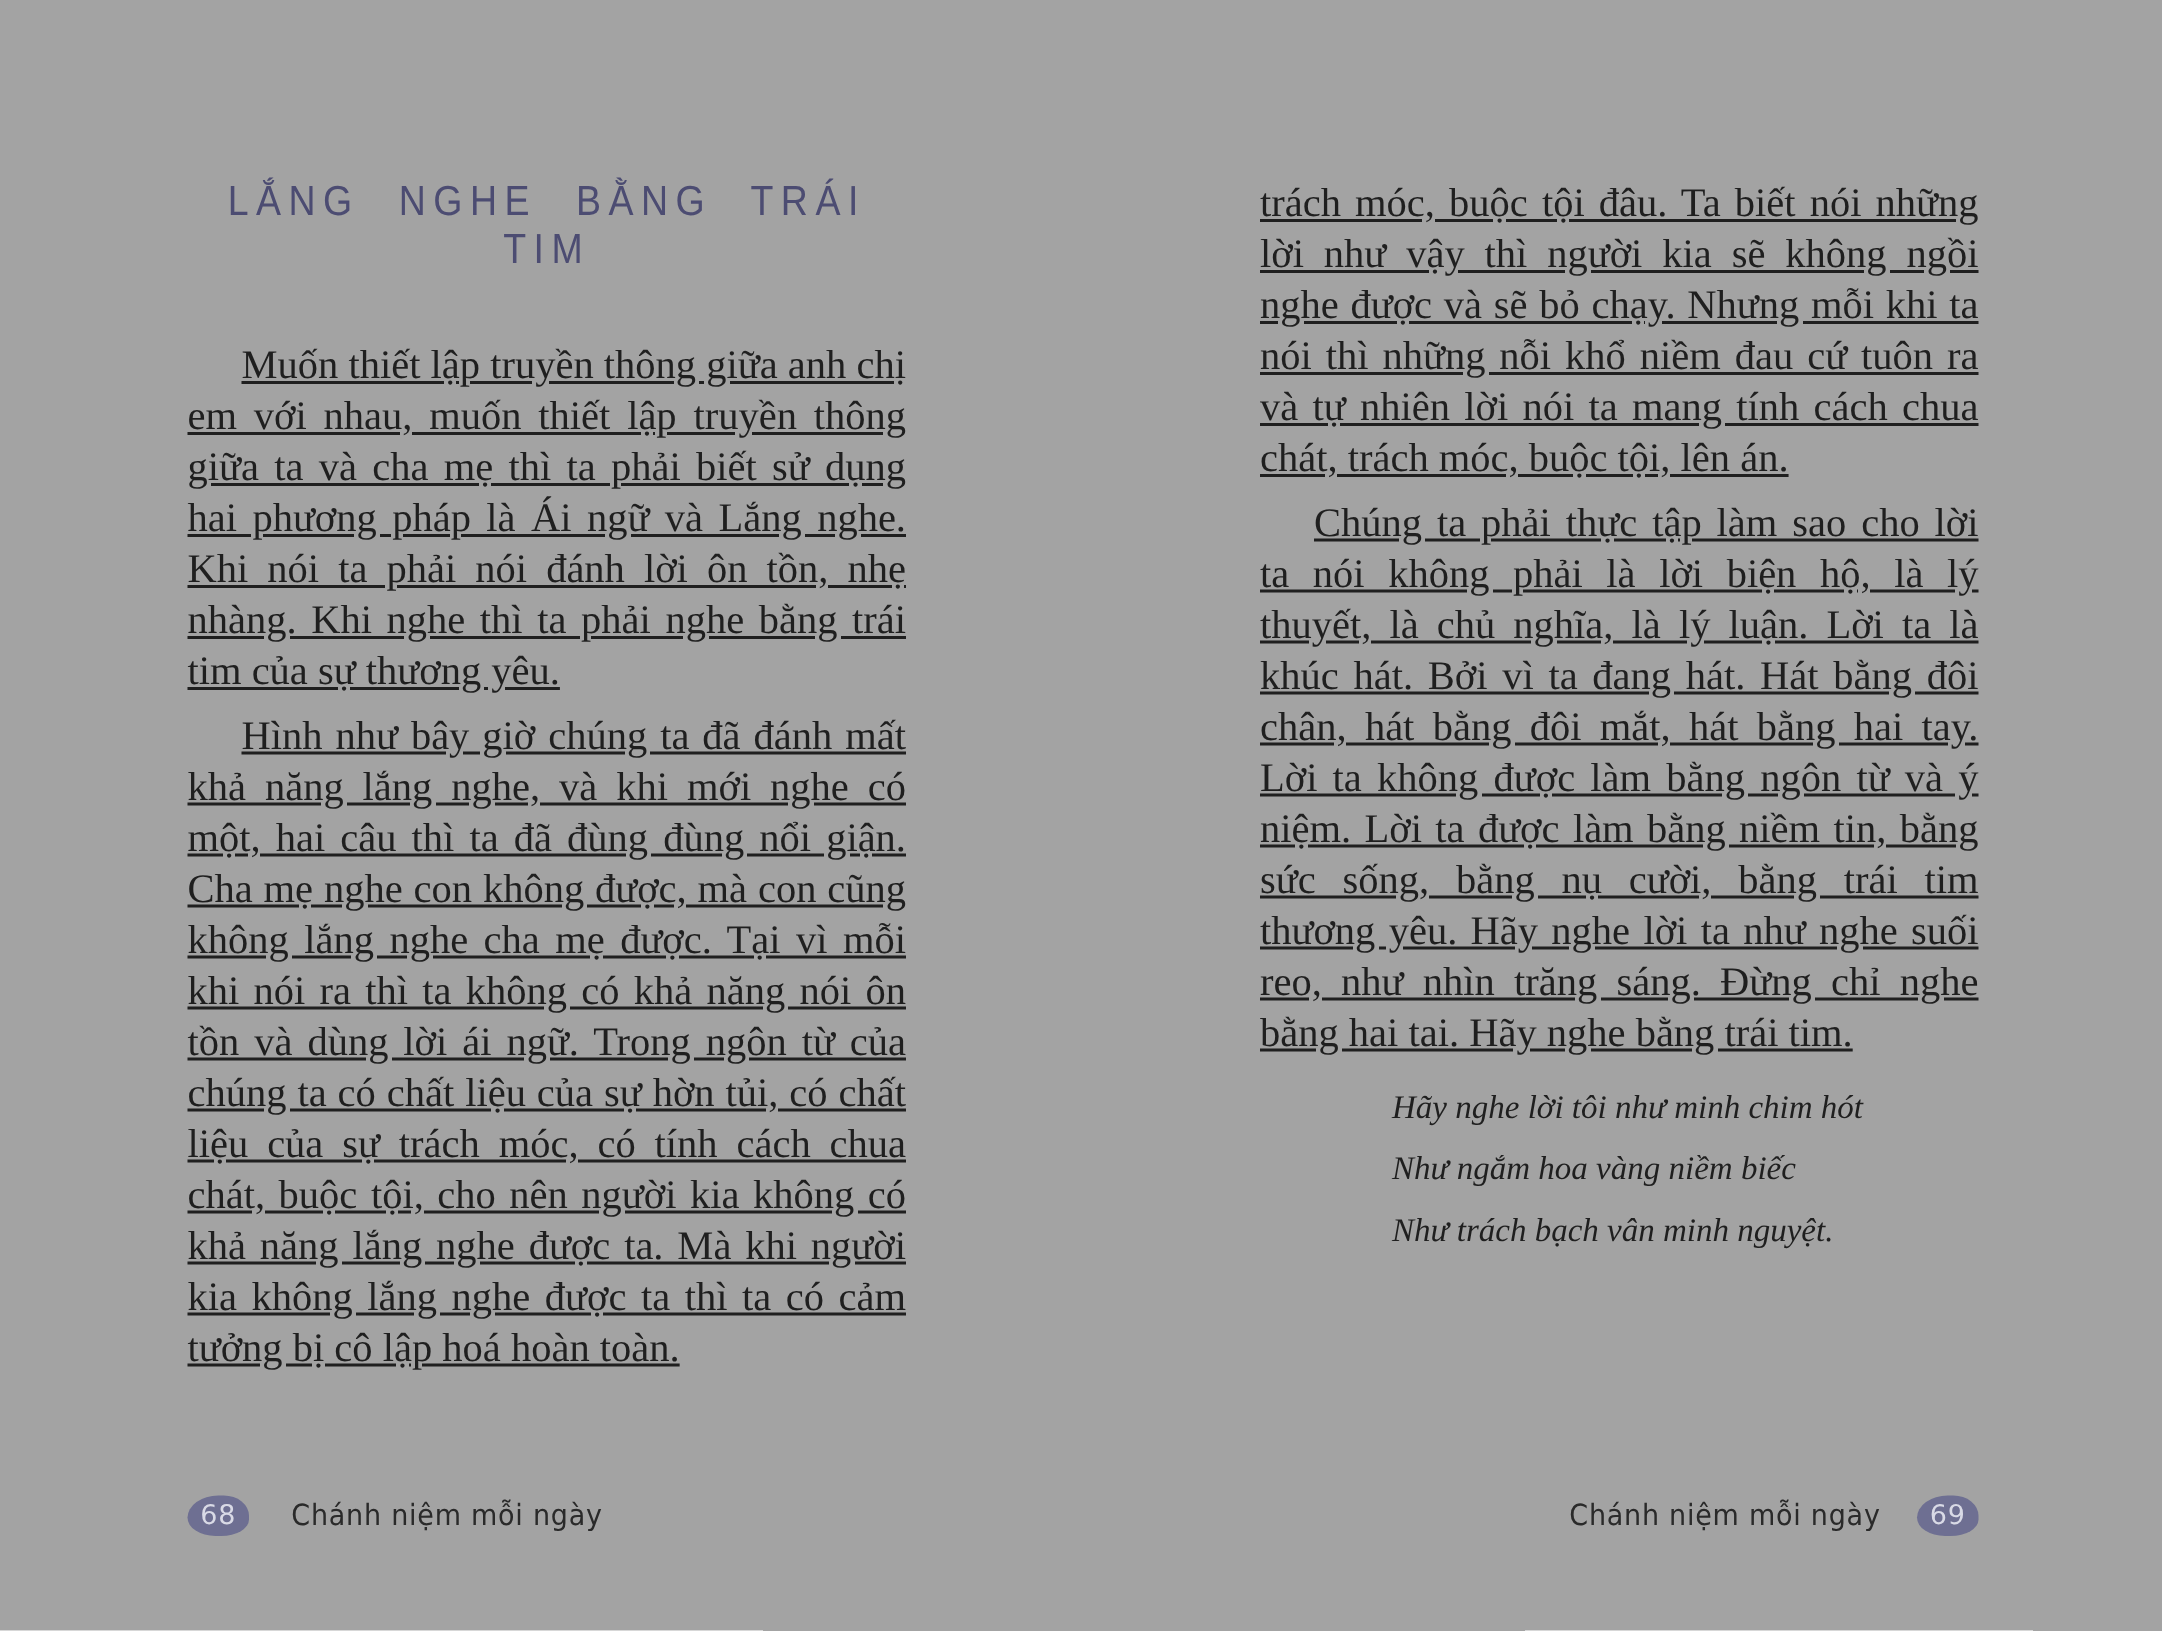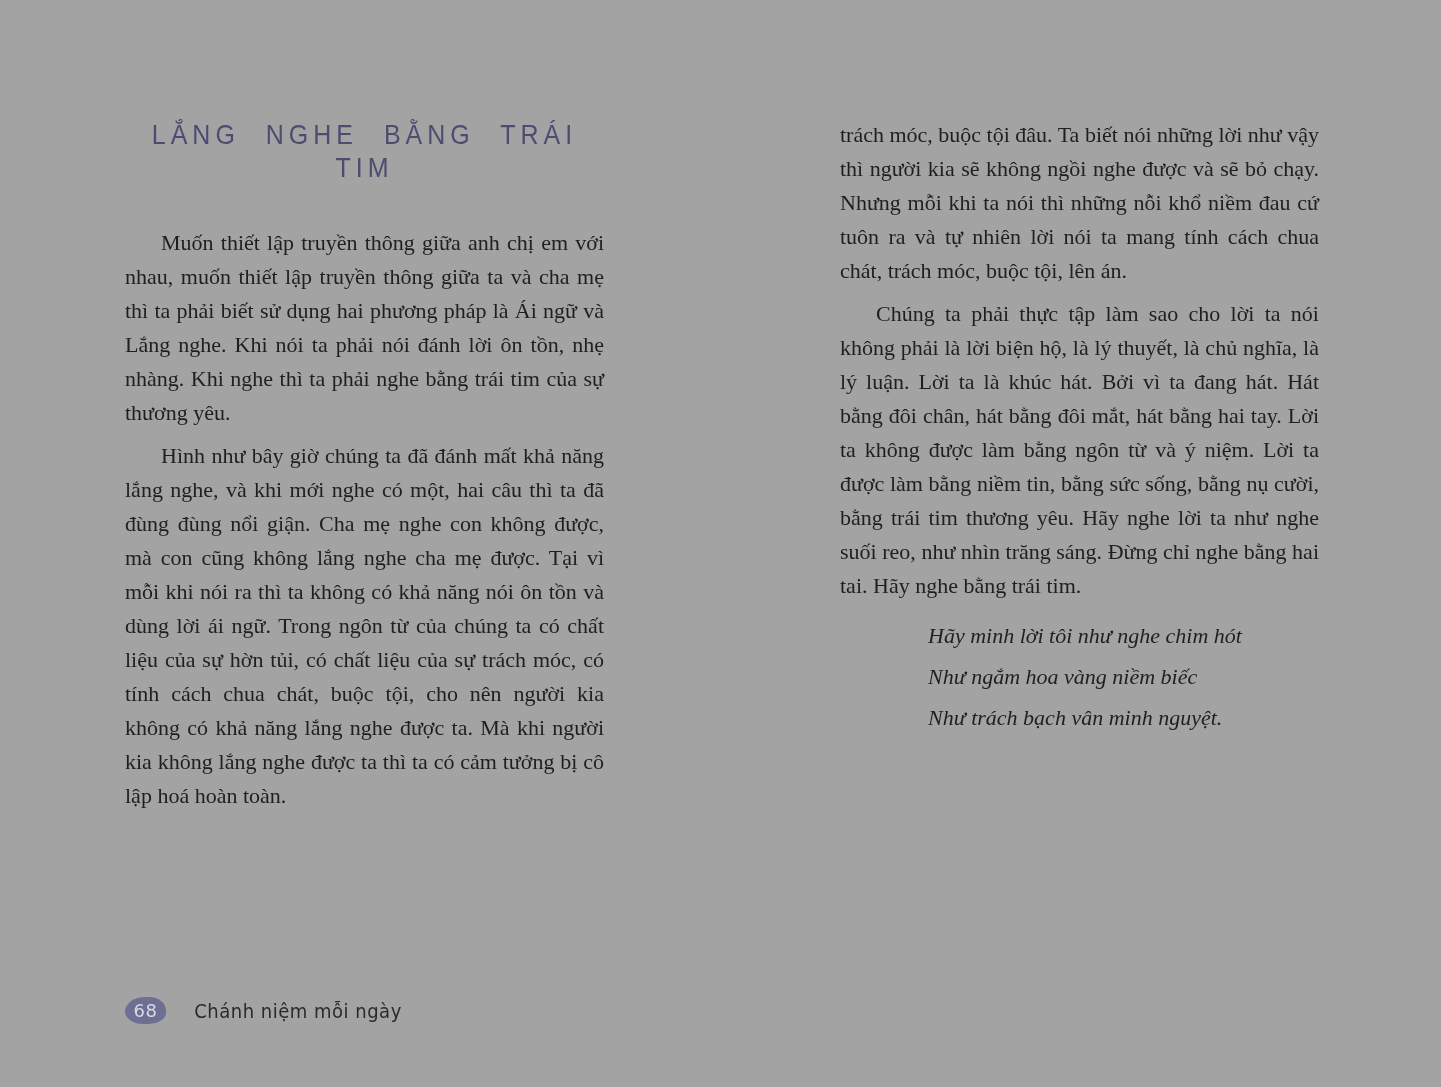--- a/index.html
+++ b/index.html
@@ -42,24 +42,25 @@
     font-size: 25px;
     letter-spacing: 5px;
     word-spacing: 14px;
     text-align: center;
     color: #4c4c72;
     transform: scaleY(1.12);
   }
 
   .body-text p {
     margin: 0 0 9px 0;
-    font-size: 22px;
+    font-size: 27px;
     line-height: 34px;
     text-align: justify;
     text-indent: 36px;
+    text-decoration: underline;
   }
   .body-text p.no-indent { text-indent: 0; }
 
   .poem {
     margin: 12px 0 0 88px;
     font-size: 22px;
     font-style: italic;
     line-height: 41px;
   }
   .poem .poem-line { white-space: nowrap; }
@@ -116,20 +117,24 @@
     </div>
   </div>
 
   <div class="page right">
     <div class="content">
       <div class="body-text">
         <p class="no-indent">trách móc, buộc tội đâu. Ta biết nói những lời như vậy thì người kia sẽ không ngồi nghe được và sẽ bỏ chạy. Nhưng mỗi khi ta nói thì những nỗi khổ niềm đau cứ tuôn ra và tự nhiên lời nói ta mang tính cách chua chát, trách móc, buộc tội, lên án.</p>
         <p>Chúng ta phải thực tập làm sao cho lời ta nói không phải là lời biện hộ, là lý thuyết, là chủ nghĩa, là lý luận. Lời ta là khúc hát. Bởi vì ta đang hát. Hát bằng đôi chân, hát bằng đôi mắt, hát bằng hai tay. Lời ta không được làm bằng ngôn từ và ý niệm. Lời ta được làm bằng niềm tin, bằng sức sống, bằng nụ cười, bằng trái tim thương yêu. Hãy nghe lời ta như nghe suối reo, như nhìn trăng sáng. Đừng chỉ nghe bằng hai tai. Hãy nghe bằng trái tim.</p>
       </div>
       <div class="poem">
-        <div class="poem-line">Hãy minh lời tôi như nghe chim hót</div>
+        <div class="poem-line">Hãy nghe lời tôi như minh chim hót</div>
         <div class="poem-line">Như ngắm hoa vàng niềm biếc</div>
         <div class="poem-line">Như trách bạch vân minh nguyệt.</div>
       </div>
+    </div>
+    <div class="footer">
+      <span class="running-title">Chánh niệm mỗi ngày</span>
+      <span class="page-badge">69</span>
     </div>
   </div>
 
 </div>
 
 </body></html>

